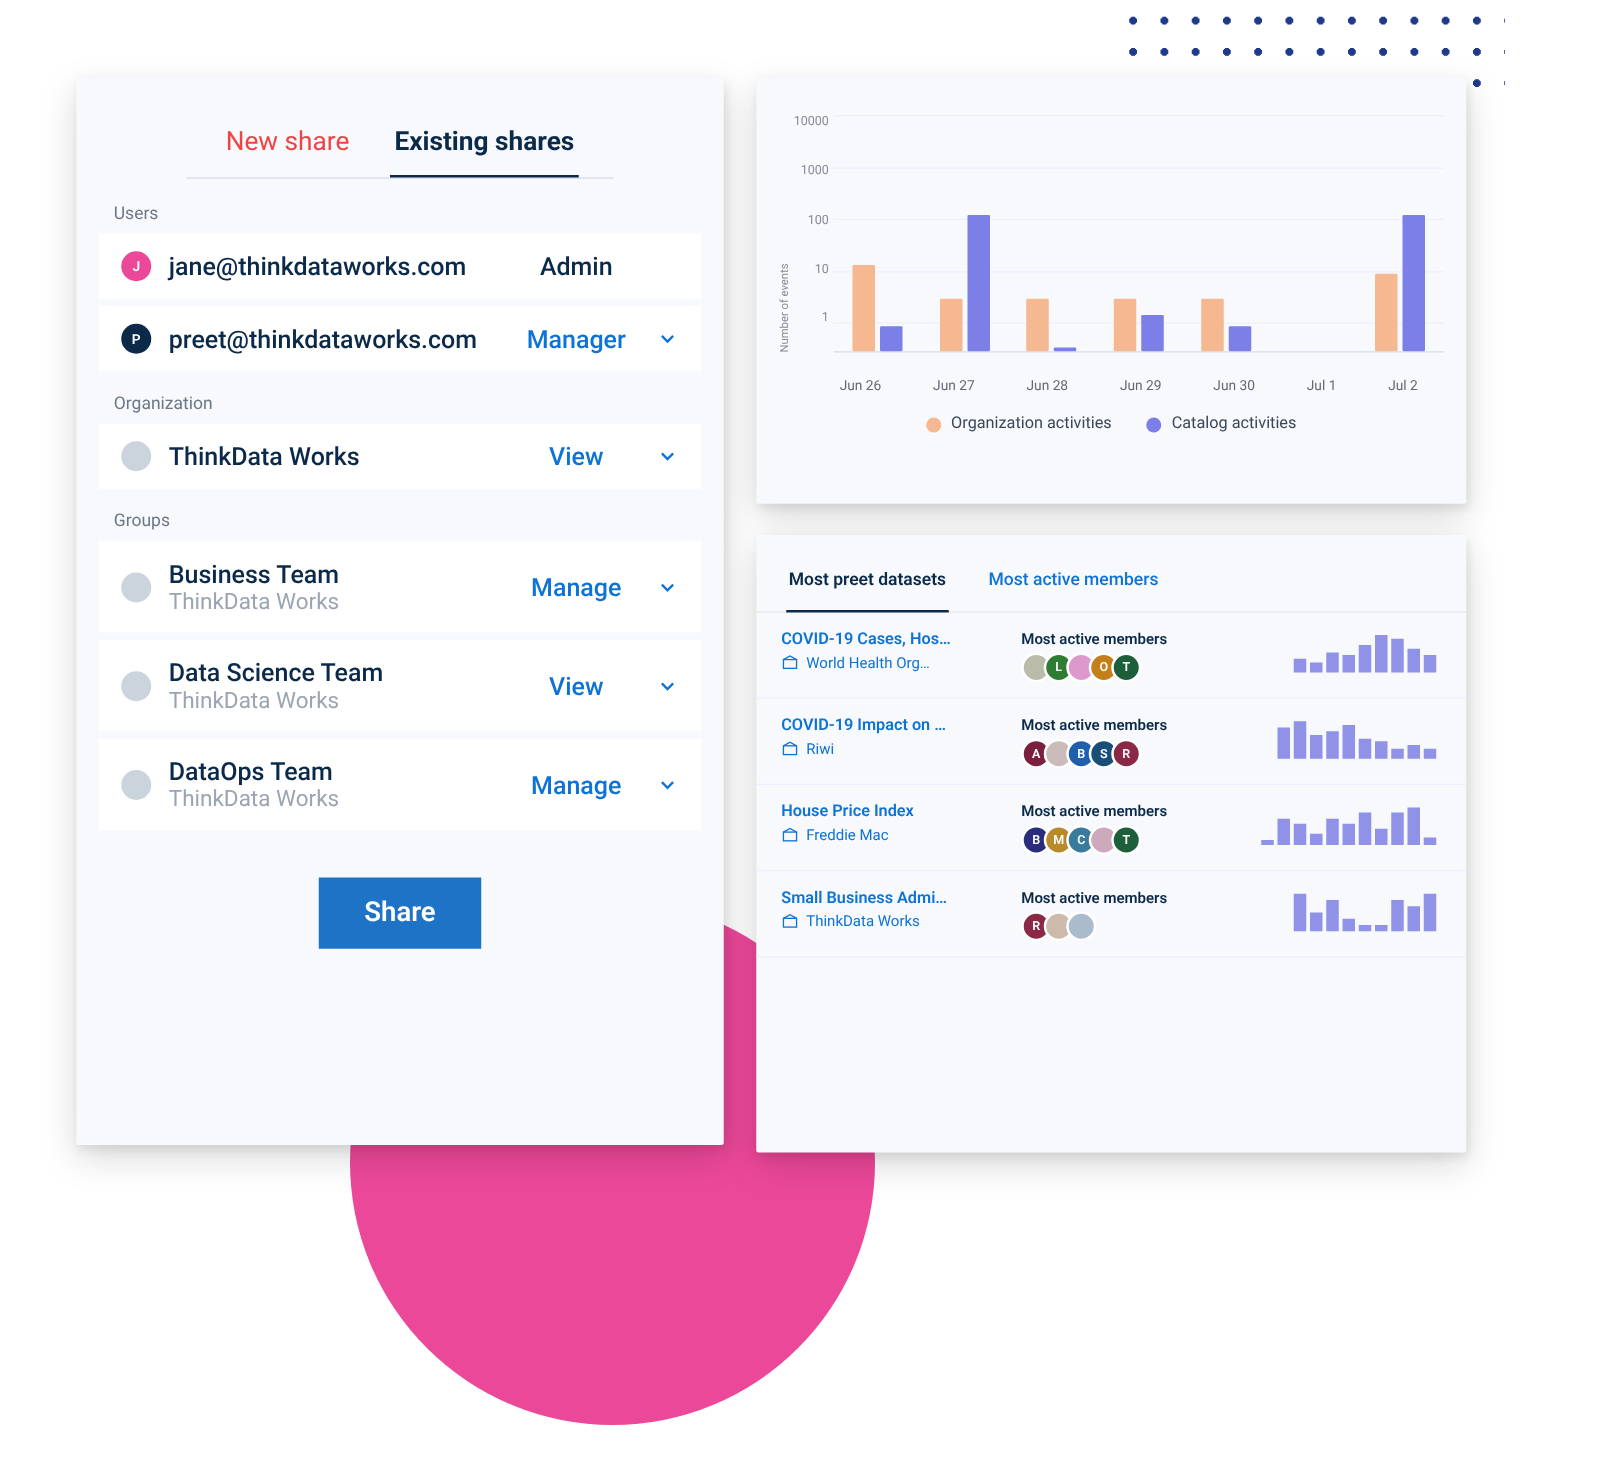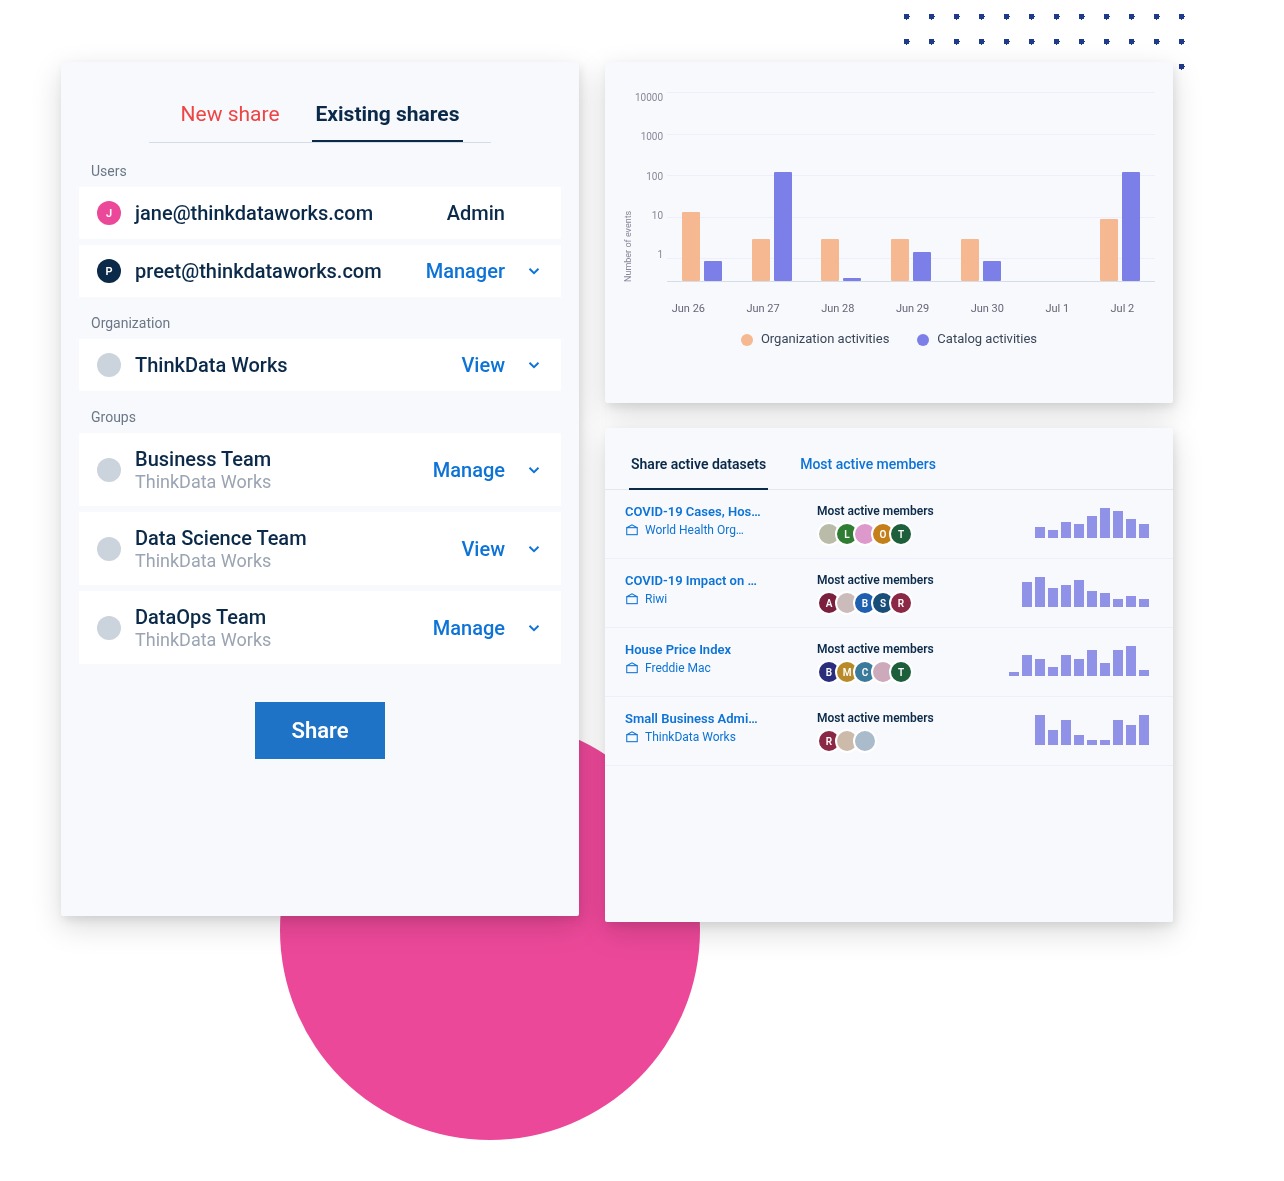--- a/index.html
+++ b/index.html
@@ -24,21 +24,21 @@
 .share-tabs-underline { border-bottom:1px solid #d5dde7; margin: -24px 70px 20px; }
 
 .section-label { font-size: 14px; color:#6b7787; margin: 18px 12px 8px; }
 .row { background:#fff; display:flex; align-items:center; padding: 14px 18px; gap: 14px; }
 .row + .row { margin-top: 6px; }
 .avatar { width:24px; height:24px; border-radius:50%; display:flex; align-items:center; justify-content:center; color:#fff; font-size:11px; font-weight:600; flex-shrink:0; }
 .avatar.gray { background:#cbd3dc; }
 .row-text { flex:1; min-width:0; }
 .row-title { font-size: 20px; color:#0b2a4a; font-weight:500; line-height:1.2; }
 .row-sub { font-size: 18px; color:#9aa4b2; }
-.role { font-size: 20px; color:#0b2a4a; font-weight:500; margin-right: 6px; min-width:88px; text-align:right; }
+.role { font-size: 20px; color:#0b2a4a; font-weight:500; margin-right: 6px; min-width:88px; text-align:center; }
 .role.link { color:#0d73d6; }
 .chev { width:18px; height:18px; }
 .share-btn { display:block; margin: 38px auto 0; background:#1f73c7; color:#fff; font-size:22px; font-weight:600; border:none; padding: 16px 36px; cursor:pointer; }
 
 
 .chart-title { font-size: 20px; font-weight:600; color:#0b2a4a; }
 .chart-wrap { display:flex; margin-top: 10px; }
 .ylabel { writing-mode: vertical-rl; transform: rotate(180deg); font-size: 9px; color:#889; }
 .yticks { display:flex; flex-direction:column; justify-content:space-between; height:168px; font-size:10px; color:#889; text-align:right; padding: 0 4px 0 2px; }
 .plot { flex:1; position:relative; height:190px; border-bottom:1px solid #d5dde7; }
@@ -227,21 +227,21 @@
       </div>
       <div class="legend-item">
         <span class="swatch" style="background:#7c7fe8"></span>
         <span>Catalog activities</span>
       </div>
     </div>
 </div>
 
 <div class="panel panel-active">
   <div class="act-tabs">
-    <div class="act-tab active">Share active datasets</div>
+    <div class="act-tab active">Most preet datasets</div>
     <div class="act-tab inactive">Most active members</div>
   </div>
   <div id="ds-rows">
       <div class="ds-row">
         <div class="ds-left">
           <div class="ds-name">COVID-19 Cases, Hos…</div>
           <div class="ds-org">
             <svg class="org-icon" viewBox="0 0 24 24" fill="none" stroke="#0d73d6" stroke-width="1.8">
               <rect x="3" y="8" width="18" height="12"></rect>
               <path d="M3 8l9-5 9 5"></path>

